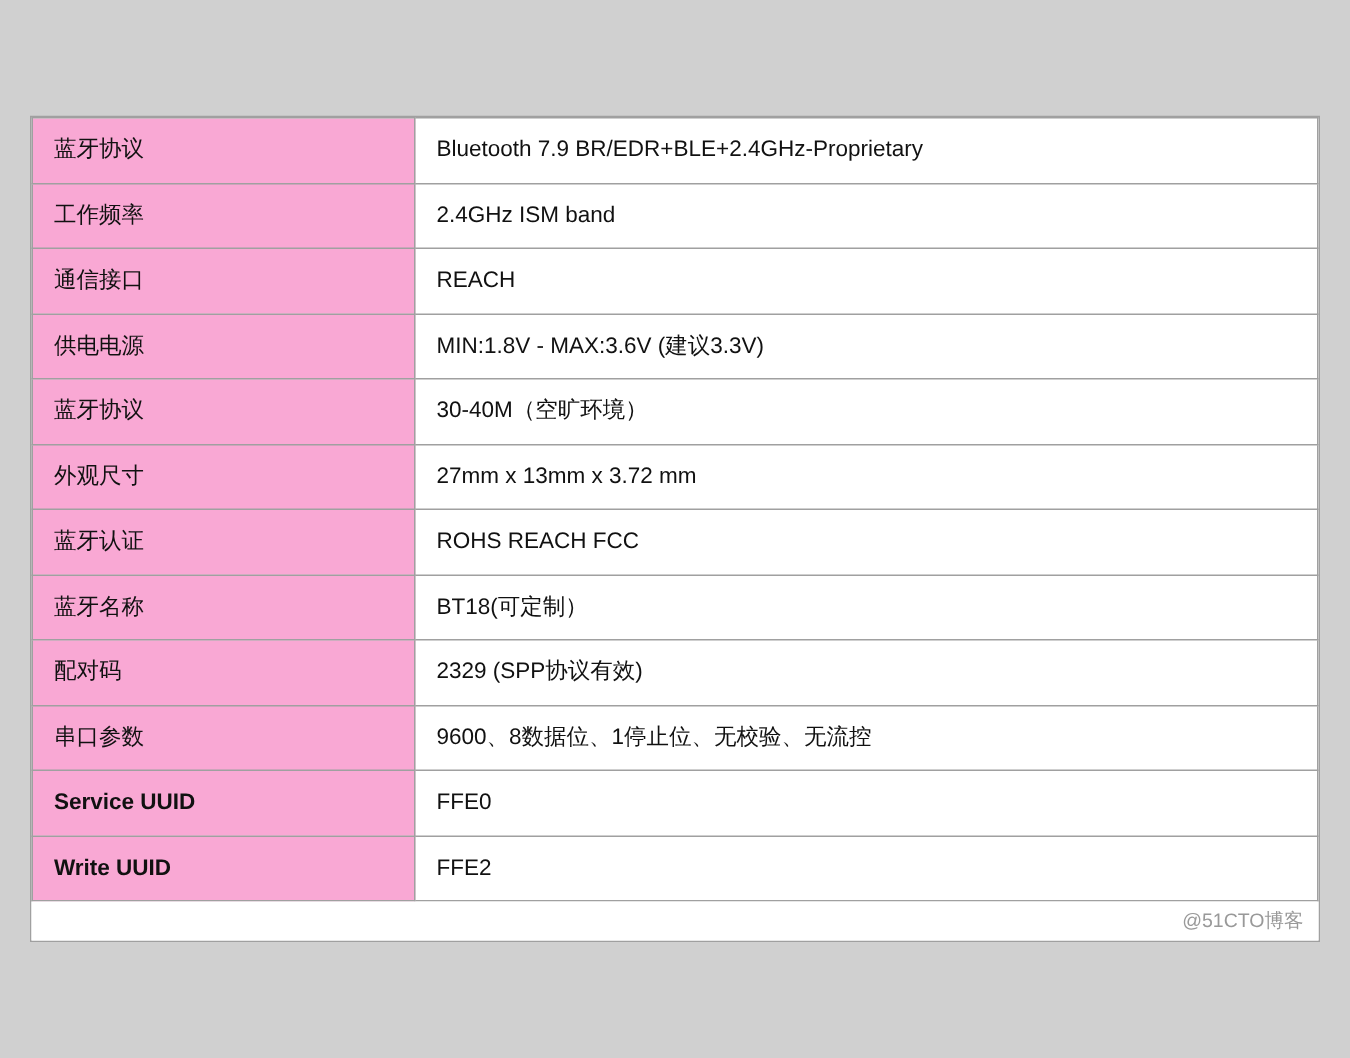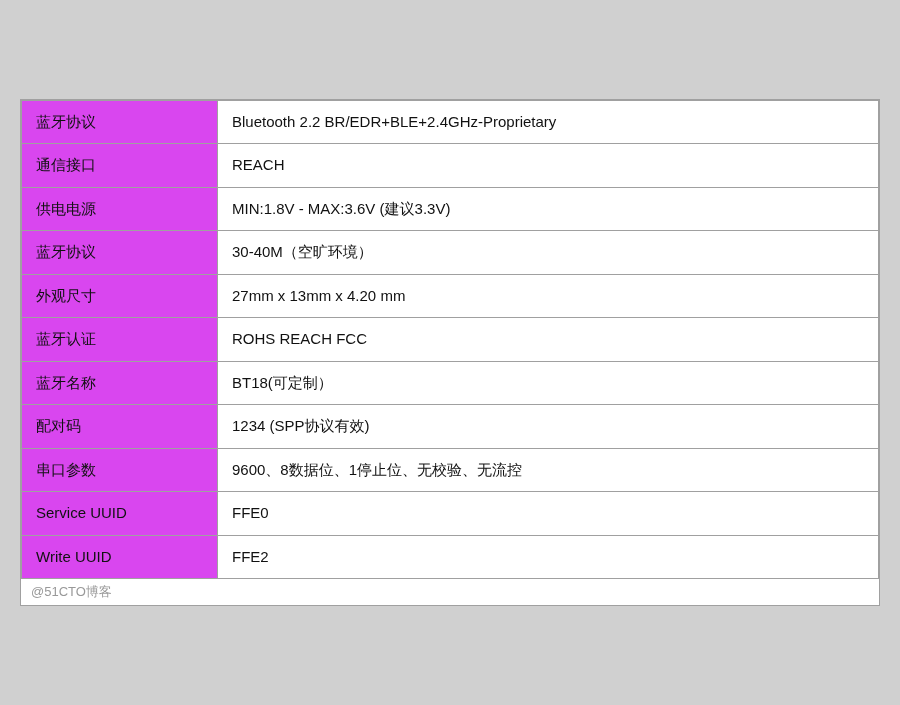--- a/index.html
+++ b/index.html
@@ -30,81 +30,85 @@
 
     td {
       border: 1px solid #a0a0a0;
       padding: 10px 14px;
       vertical-align: middle;
       font-size: 15px;
       line-height: 1.5;
     }
 
     .col-label {
-      width: 196px;
-      background-color: #d946ef;
+      width: 255px;
+      background-color: #f9a8d4;
       font-weight: normal;
       color: #111;
       margin-top: 26px;
     }
 
     .col-label.bold-label {
-      font-weight: normal;
+      font-weight: bold;
     }
 
     .col-value {
       background-color: #ffffff;
       color: #111;
     }
 
     .watermark {
-      text-align: left;
+      text-align: right;
       padding: 4px 10px;
       color: #999;
       font-size: 13px;
       background: #fff;
     }
   </style>
 </head>
 <body>
 
 <div class="table-container">
   <table>
     <tbody id="table-body">
     <tr>
           <td class="col-label">蓝牙协议</td>
-          <td class="col-value">Bluetooth 2.2 BR/EDR+BLE+2.4GHz-Proprietary</td>
+          <td class="col-value">Bluetooth 7.9 BR/EDR+BLE+2.4GHz-Proprietary</td>
+        </tr>
+        <tr>
+          <td class="col-label">工作频率</td>
+          <td class="col-value">2.4GHz ISM band</td>
         </tr>
         <tr>
           <td class="col-label">通信接口</td>
           <td class="col-value">REACH</td>
         </tr>
         <tr>
           <td class="col-label">供电电源</td>
           <td class="col-value">MIN:1.8V  -  MAX:3.6V (建议3.3V)</td>
         </tr>
         <tr>
           <td class="col-label">蓝牙协议</td>
           <td class="col-value">30-40M（空旷环境）</td>
         </tr>
         <tr>
           <td class="col-label">外观尺寸</td>
-          <td class="col-value">27mm x 13mm x 4.20 mm</td>
+          <td class="col-value">27mm x 13mm x 3.72 mm</td>
         </tr>
         <tr>
           <td class="col-label">蓝牙认证</td>
           <td class="col-value">ROHS   REACH   FCC</td>
         </tr>
         <tr>
           <td class="col-label">蓝牙名称</td>
           <td class="col-value">BT18(可定制）</td>
         </tr>
         <tr>
           <td class="col-label">配对码</td>
-          <td class="col-value">1234 (SPP协议有效)</td>
+          <td class="col-value">2329 (SPP协议有效)</td>
         </tr>
         <tr>
           <td class="col-label">串口参数</td>
           <td class="col-value">9600、8数据位、1停止位、无校验、无流控</td>
         </tr>
         <tr>
           <td class="col-label bold-label">Service UUID</td>
           <td class="col-value">FFE0</td>
         </tr>
         <tr>

